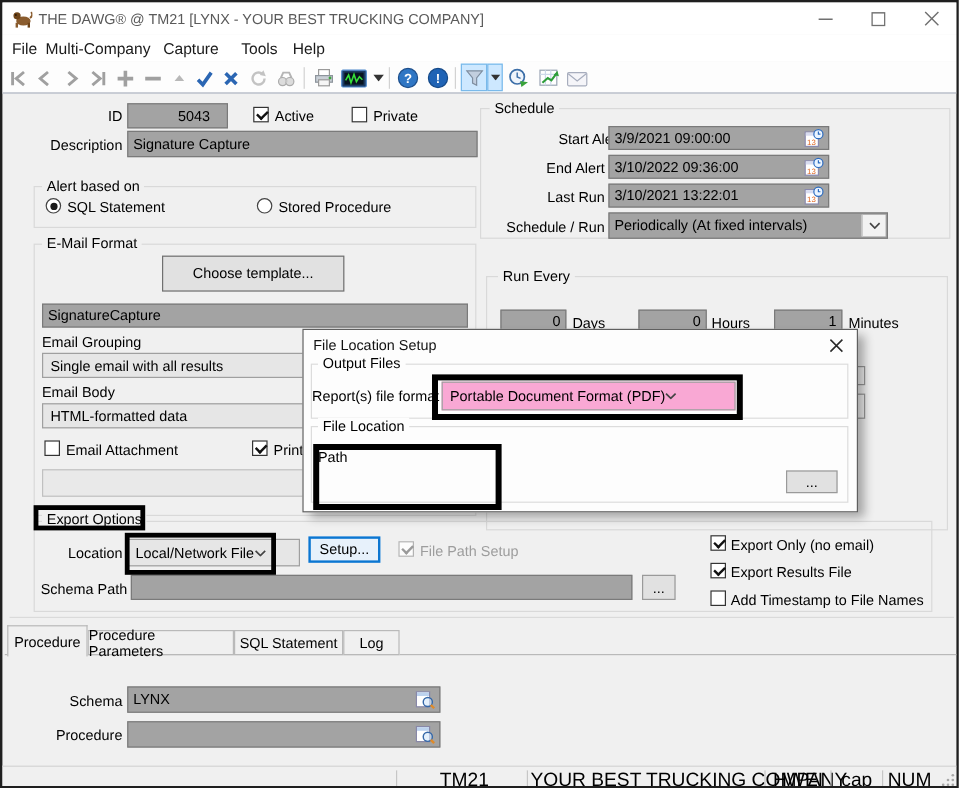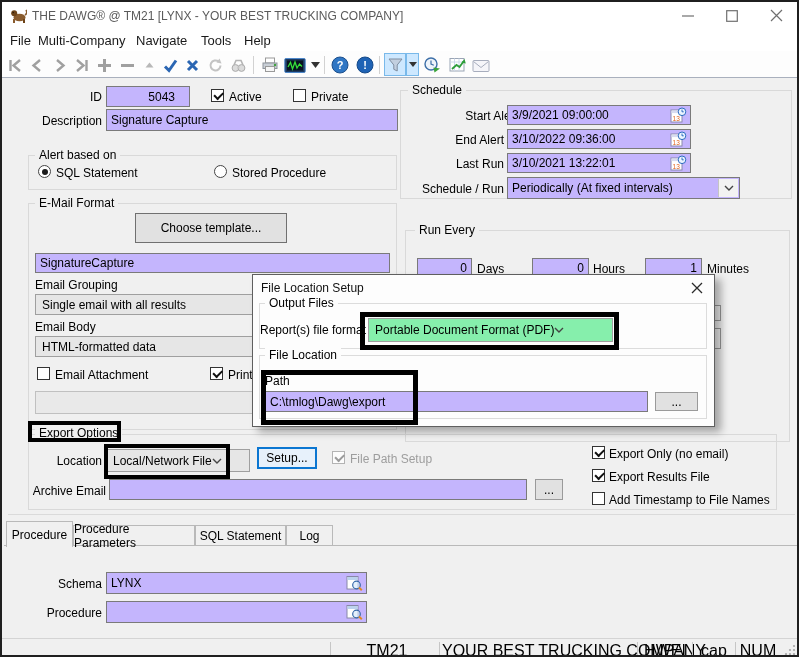--- a/index.html
+++ b/index.html
@@ -9,21 +9,21 @@
   .titletext{position:absolute;left:30px;top:7px;font-size:12px;color:#5a5a5a;white-space:nowrap;}
   .menubar{position:absolute;left:0;top:27px;width:795px;height:22px;background:#fff;}
   .menuitem{position:absolute;top:4px;font-size:13px;color:#1a1a1a;white-space:nowrap;}
   .toolbar{position:absolute;left:0;top:49px;width:795px;height:27px;background:#fdfdfd;border-bottom:1px solid #a9b0bd;box-sizing:border-box;}
   .tbi{position:absolute;top:54px;width:18px;height:18px;display:flex;align-items:center;justify-content:center;}
   .tbsep{position:absolute;top:54px;width:1px;height:18px;background:#d2d2d2;}
   .hl{position:absolute;top:51px;height:23px;background:#cde8ff;border:1px solid #79b9ea;box-sizing:border-box;display:flex;align-items:center;justify-content:center;}
   .lbl{position:absolute;font-size:12px;color:#000;white-space:nowrap;}
   .rlbl{position:absolute;font-size:12px;color:#000;white-space:nowrap;text-align:right;}
   .glbl{color:#9d9d9d;}
-  .tf{position:absolute;background:#c4b5fd;border:1px solid #7a7a7a;box-sizing:border-box;font-size:12px;
+  .tf{position:absolute;background:#a3a3a3;border:1px solid #7a7a7a;box-sizing:border-box;font-size:12px;
       display:flex;align-items:center;padding:0 4px;overflow:hidden;white-space:nowrap;}
   .tf.num{justify-content:flex-end;padding-right:14px;}
   .combo{position:absolute;background:#e6e6e6;border:1px solid #9f9f9f;box-sizing:border-box;font-size:12px;
       display:flex;align-items:center;padding:0 6px;overflow:hidden;white-space:nowrap;}
   .groupbox{position:absolute;border:1px solid #d9d9d9;box-sizing:border-box;}
   .grouplabel{position:absolute;background:#f0f0f0;padding:0 4px;font-size:12px;white-space:nowrap;z-index:2;}
   .cb{position:absolute;width:13px;height:13px;background:#fff;border:1px solid #333;box-sizing:border-box;}
   .cb.checked::after{content:"";position:absolute;left:1.5px;top:2px;width:7px;height:3.5px;
       border-left:2px solid #111;border-bottom:2px solid #111;transform:rotate(-45deg);}
   .cb.disabled{border-color:#b3b3b3;background:#fcfcfc;}
@@ -76,21 +76,21 @@
     <span style="position:absolute;left:768px;top:7px;">
       <svg width="13" height="13" viewBox="0 0 13 13">
           <path d="M1 1 L12 12 M12 1 L1 12" stroke="#707070" stroke-width="1.2"></path>
         </svg>
     </span>
   </div>
 
   <div class="menubar">
     <span class="menuitem" style="left:8px;">File</span>
     <span class="menuitem" style="left:36px;">Multi-Company</span>
-    <span class="menuitem" style="left:134px;">Navigate</span>
+    <span class="menuitem" style="left:134px;">Capture</span>
     <span class="menuitem" style="left:199px;">Tools</span>
     <span class="menuitem" style="left:242px;">Help</span>
   </div>
 
   <div class="toolbar"></div>
   <span class="tbi" style="left:4px;">
     <svg width="17" height="17" viewBox="0 0 17 17" fill="none" stroke="#a0a0a0" stroke-width="2.4">
         <path d="M3.5 3v11"></path>
         <path d="M13 3 L6.5 8.5 L13 14"></path>
       </svg>
@@ -333,21 +333,21 @@
       <span>Local/Network File</span>
     <span class="chev">
         <svg width="10" height="6" viewBox="0 0 10 6" fill="none" stroke="#444" stroke-width="1.4">
           <path d="M1 1 L5 5 L9 1"></path>
         </svg>
       </span>
     </div>
   <div class="btn focused" style="left:255px;top:445px;width:60px;height:22px;">Setup...</div>
   <div class="cb disabled checked" style="left:330px;top:449px;"></div>
   <div class="lbl glbl" style="left:348px;top:450px;">File Path Setup</div>
-  <div class="rlbl" style="left:30px;top:482px;width:74px;">Archive Email</div>
+  <div class="rlbl" style="left:30px;top:482px;width:74px;">Schema Path</div>
   <div class="tf" style="left:107px;top:477px;width:418px;height:21px;">
       <span></span>
     </div>
   <div class="btn" style="left:533px;top:477px;width:28px;height:21px;">...</div>
   <div class="cb checked" style="left:590px;top:444px;"></div>
   <div class="lbl" style="left:607px;top:445px;">Export Only (no email)</div>
   <div class="cb checked" style="left:590px;top:467px;"></div>
   <div class="lbl" style="left:607px;top:468px;">Export Results File</div>
   <div class="cb" style="left:590px;top:490px;"></div>
   <div class="lbl" style="left:607px;top:491px;">Add Timestamp to File Names</div>
@@ -356,35 +356,32 @@
     <div class="lbl" style="left:8px;top:6px;color:#111;">File Location Setup</div>
     <span style="position:absolute;left:437px;top:6px;">
       <svg width="14" height="14" viewBox="0 0 14 14">
           <path d="M2 2 L12 12 M12 2 L2 12" stroke="#2b2b2b" stroke-width="1.3"></path>
         </svg>
       </span>
 
     <div class="groupbox" style="left:6px;top:28px;width:448px;height:46px;border-color:#dcdcdc;"></div>
     <div class="dlg-grouplabel" style="left:12px;top:21px;">Output Files</div>
     <div class="lbl" style="left:7px;top:48px;">Report(s) file format</div>
-    <div class="combo" style="left:115px;top:43px;width:245px;height:24px;padding-right:22px;background:#86efac;">
+    <div class="combo" style="left:115px;top:43px;width:245px;height:24px;padding-right:22px;background:#f9a8d4;">
         <span>Portable Document Format (PDF)</span>
       <span class="chev">
           <svg width="10" height="6" viewBox="0 0 10 6" fill="none" stroke="#444" stroke-width="1.4">
             <path d="M1 1 L5 5 L9 1"></path>
           </svg>
         </span>
       </div>
 
     <div class="groupbox" style="left:6px;top:80px;width:448px;height:64px;border-color:#dcdcdc;"></div>
     <div class="dlg-grouplabel" style="left:12px;top:73px;">File Location</div>
     <div class="lbl" style="left:12px;top:99px;">Path</div>
-    <div class="tf" style="left:12px;top:116px;width:383px;height:21px;">
-        <span>C:\tmlog\Dawg\export</span>
-      </div>
     <div class="btn" style="left:402px;top:117px;width:43px;height:19px;">...</div>
   </div>
 
   <div class="ann" style="left:26px;top:419px;width:93px;height:21px;"></div>
   <div class="ann" style="left:102px;top:442px;width:126px;height:35px;"></div>
   <div class="ann5" style="left:358px;top:310px;width:259px;height:38px;"></div>
   <div class="ann5" style="left:259px;top:368px;width:157px;height:55px;"></div>
 
   <div style="position:absolute;left:6px;top:512px;width:787px;height:1px;background:#dadada;"></div>
   <div style="position:absolute;left:2px;top:543px;width:795px;height:1px;background:#b9b9b9;"></div>

